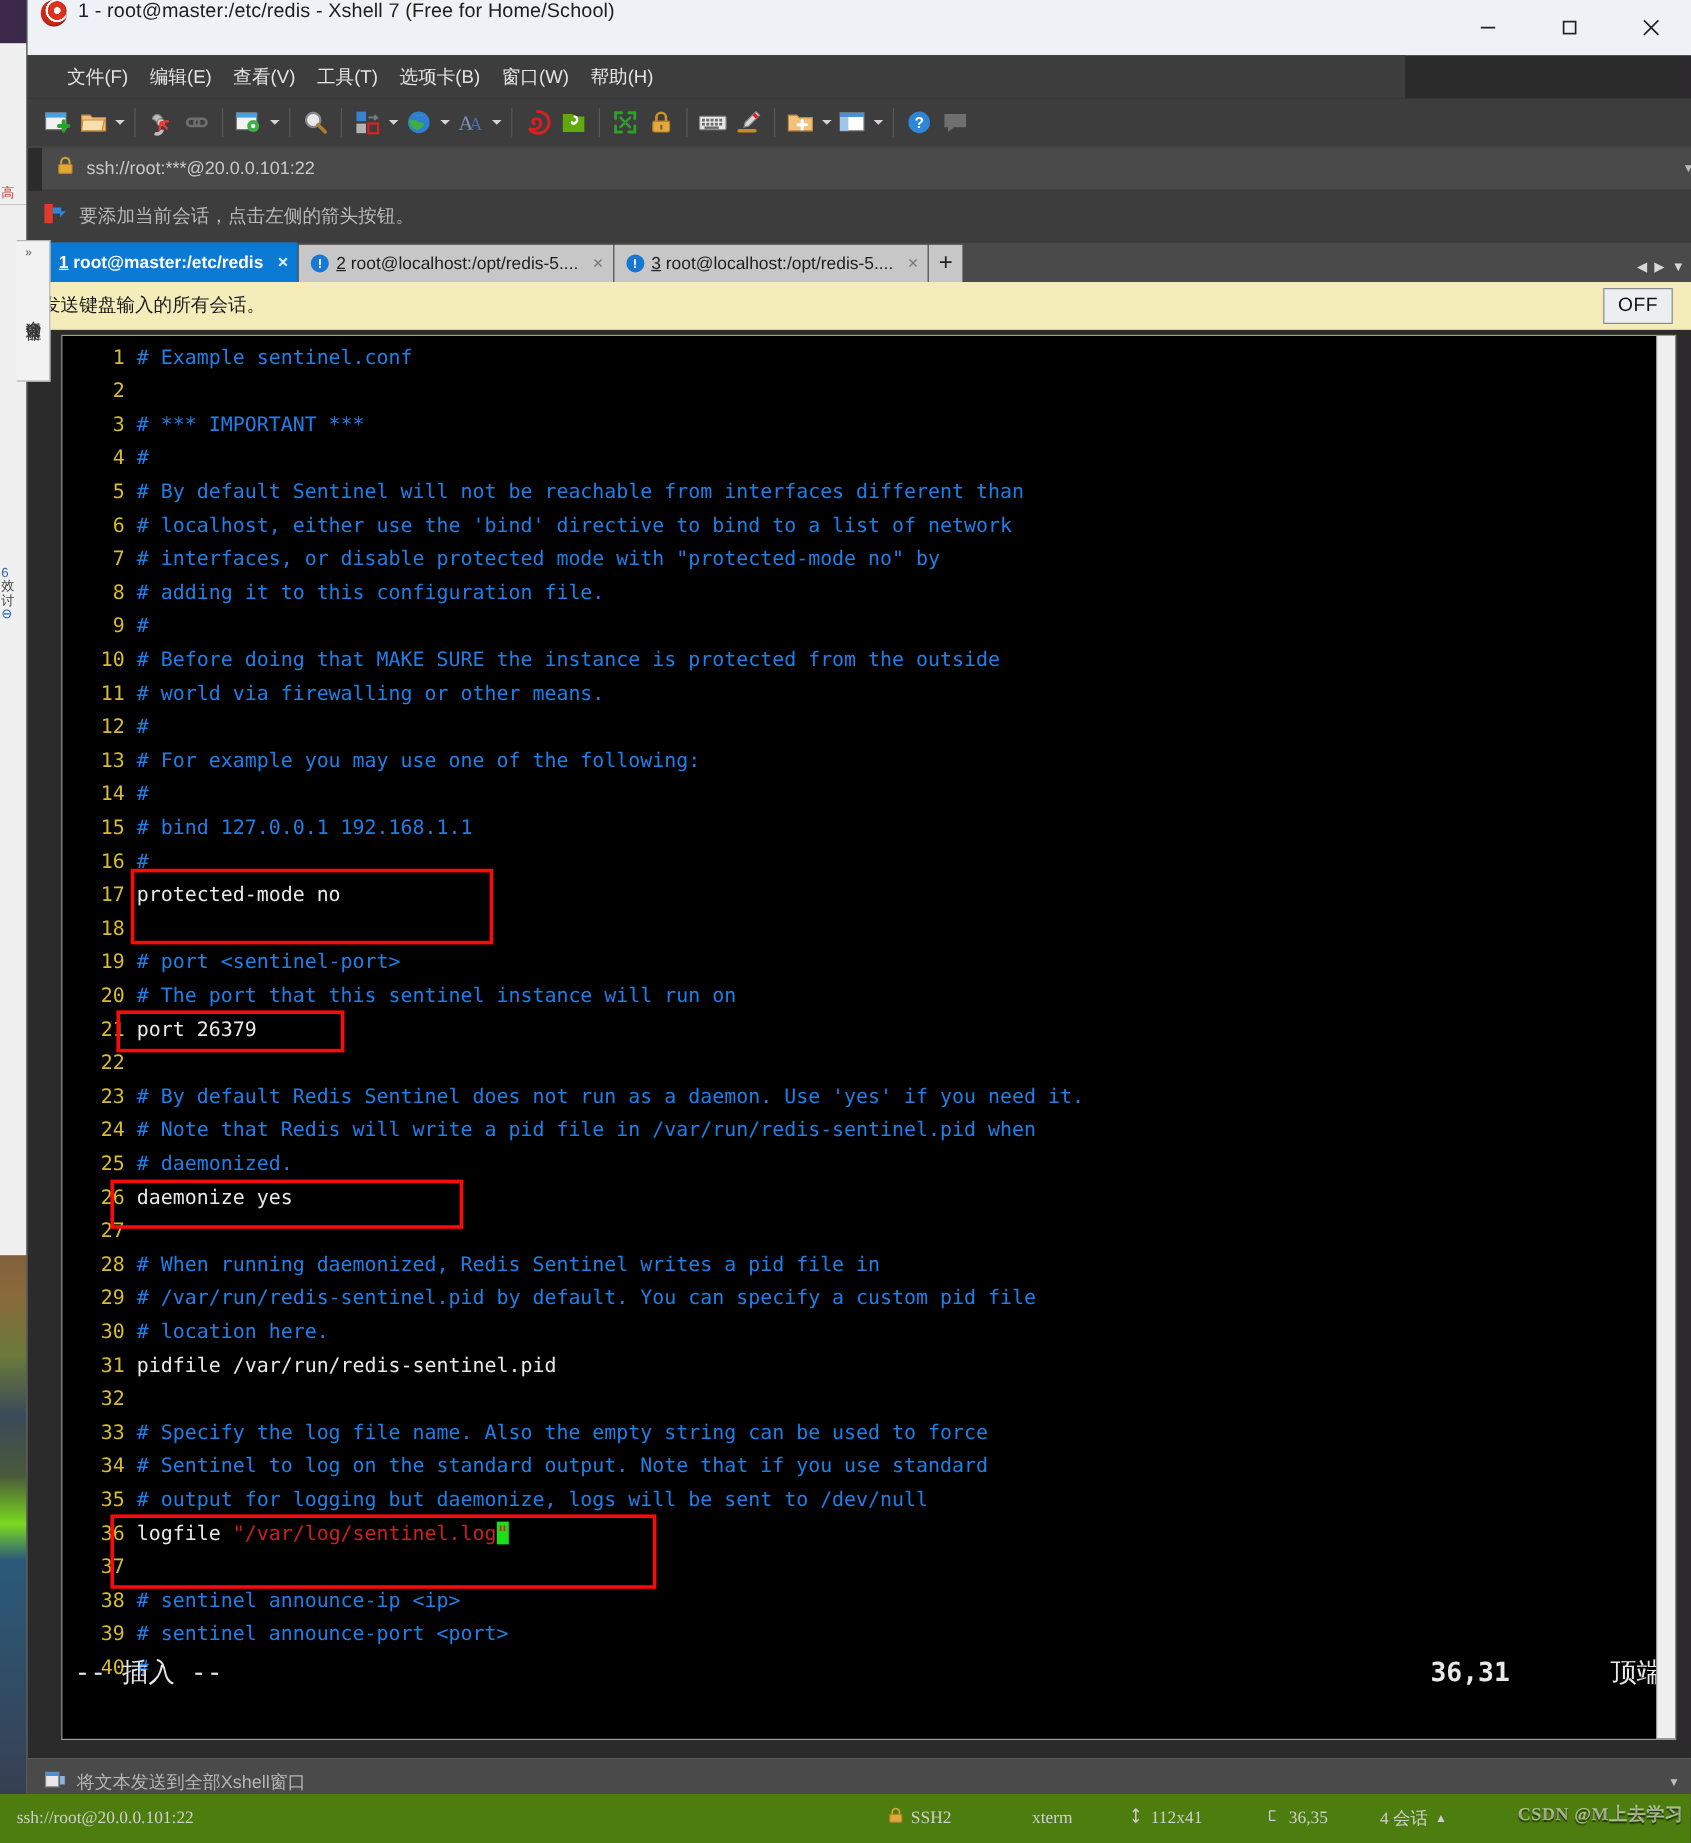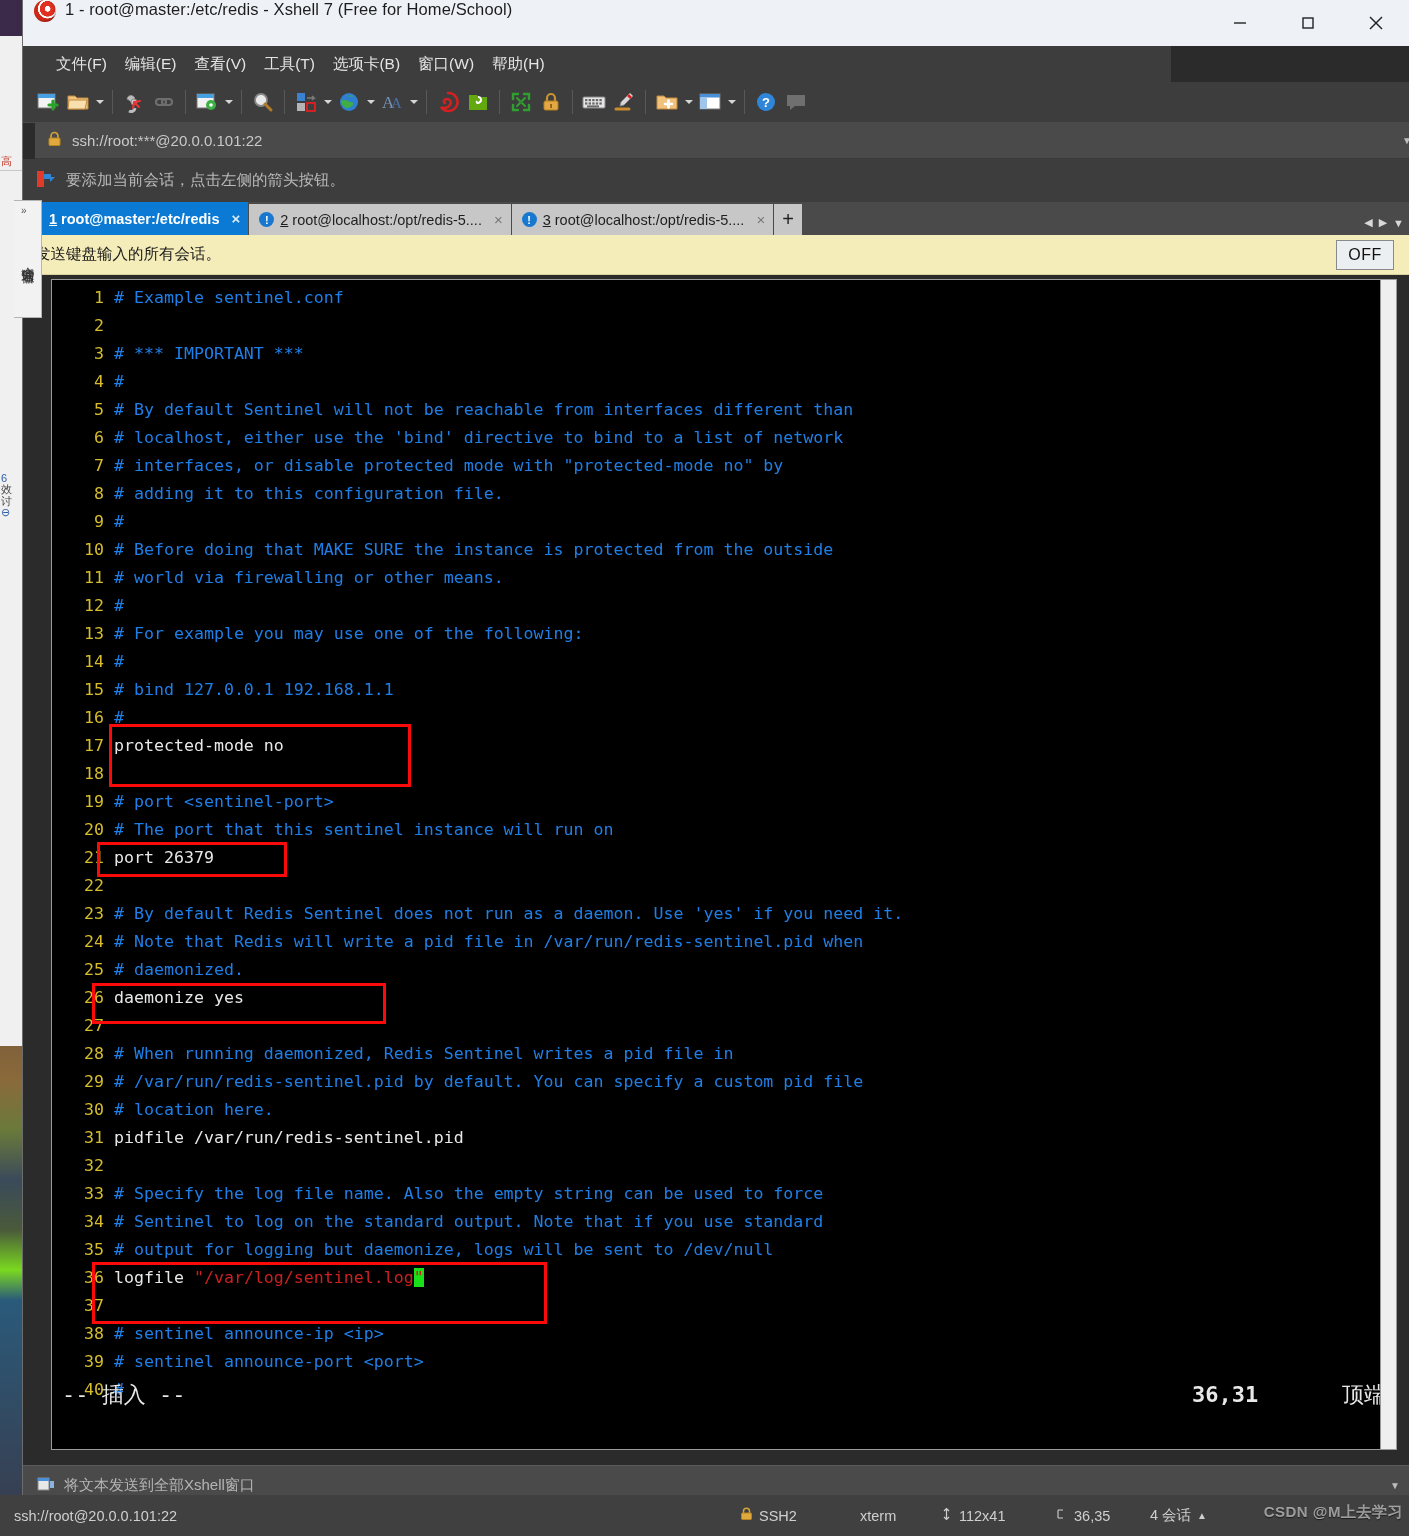--- a/index.html
+++ b/index.html
@@ -221,22 +221,22 @@
     background: #4a4a4a; display: flex; align-items: center; padding-left: 14px;
     border-top: 1px solid #5a5a5a;
     margin-top: 10px;
   }
   #send-text { color: #b5b5b5; font-size: 15px; margin-left: 9px; }
   #send-caret { position: absolute; right: 10px; color: #bdbdbd; font-size: 10px; }
 
   
   #statusbar {
     position: absolute; left: 0; top: 1495px; width: 1409px; height: 41px;
-    background: #404040; display: flex; align-items: center;
-    color: #cfcfcf; font-size: 14.5px;
+    background: #4d7c0f; display: flex; align-items: center;
+    color: #cfcfcf; font-size: 14.5px; font-family: Liberation Serif, serif;
   }
   #sb-url { margin-left: 14px; }
   .sb-cell { display: flex; align-items: center; gap: 6px; white-space: nowrap; }
   #sb-ssh2 { position: absolute; left: 740px; }
   #sb-term { position: absolute; left: 860px; }
   #sb-size { position: absolute; left: 940px; }
   #sb-cursor { position: absolute; left: 1055px; }
   #sb-sessions { position: absolute; left: 1150px; }
   #watermark {
     position: absolute; right: 6px; top: 8px;

